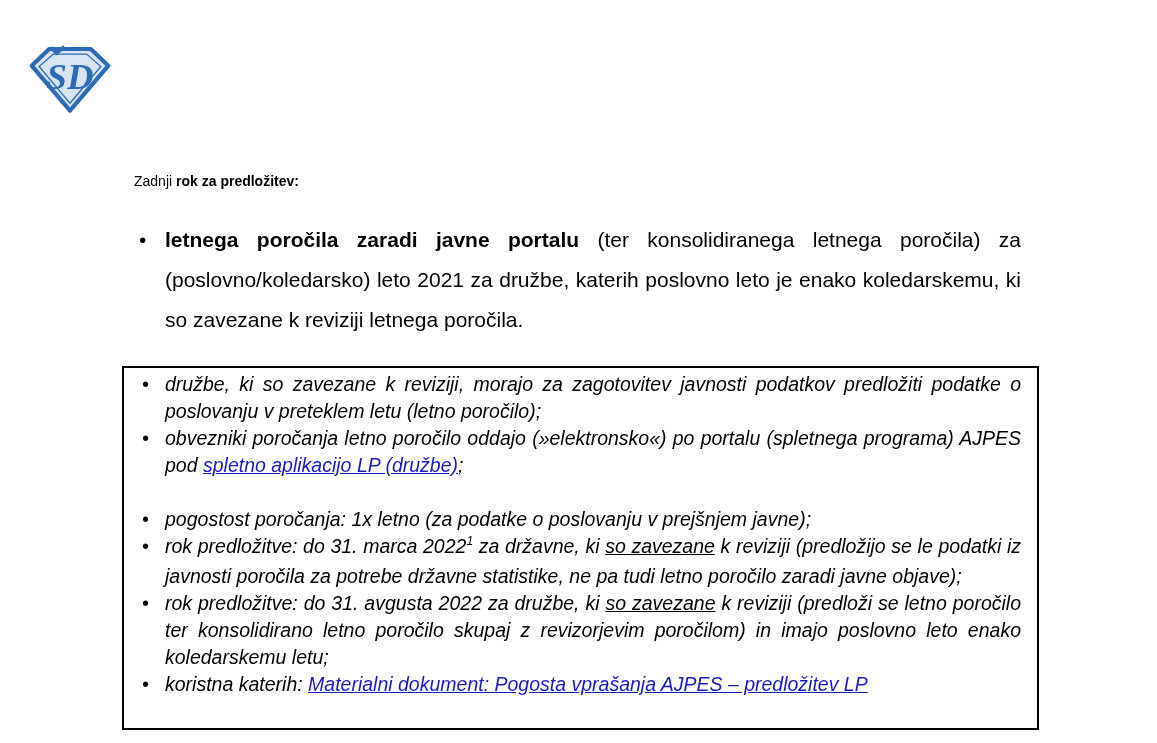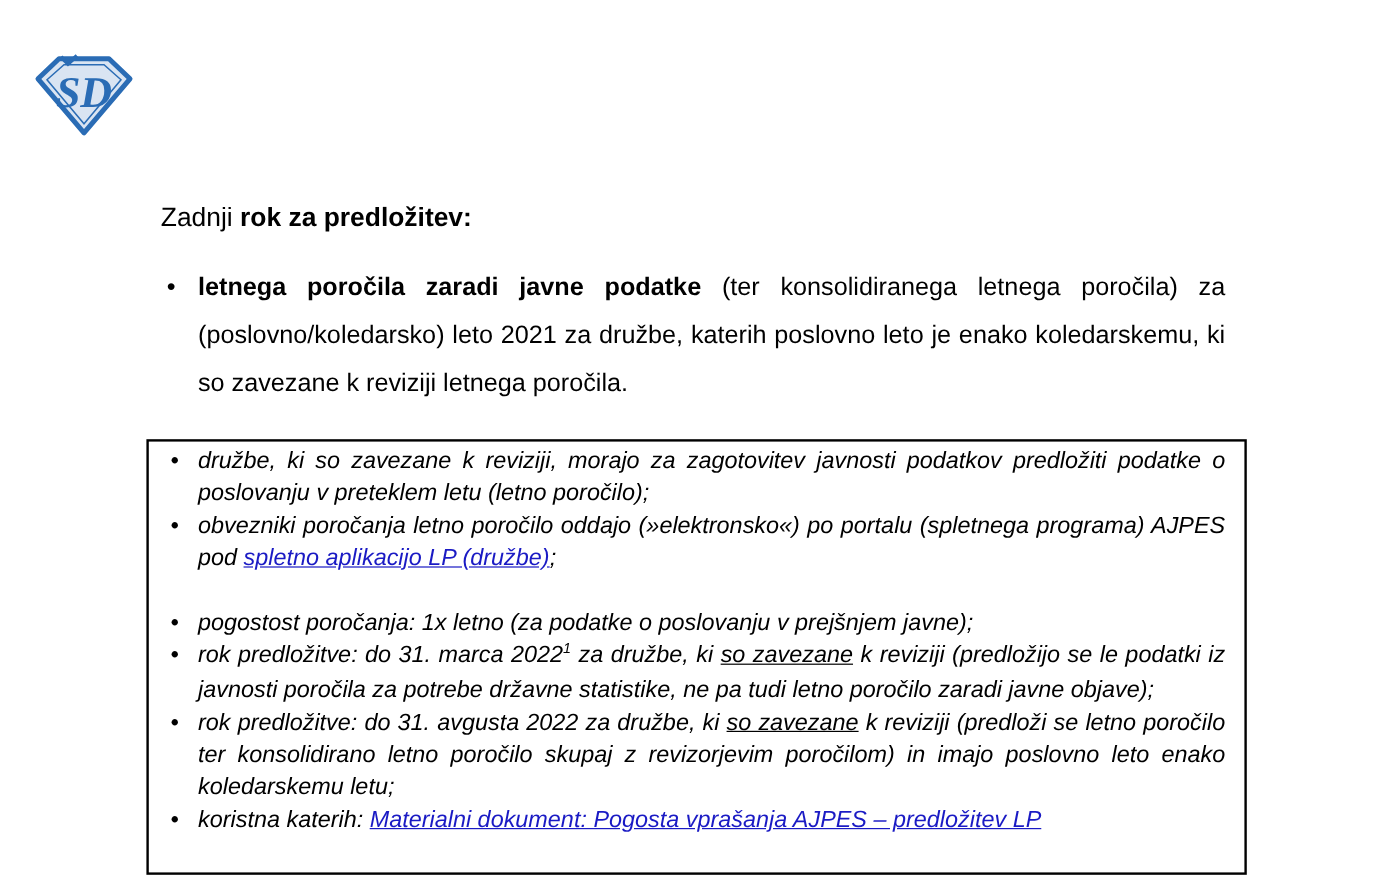--- a/index.html
+++ b/index.html
@@ -9,21 +9,21 @@
     background: #ffffff;
     font-family: "Liberation Sans", sans-serif;
     color: #000000;
   }
   .page { position: relative; width: 1157px; height: 743px; background: #fff; }
 
   .logo { position: absolute; left: 28px; top: 44px; width: 84px; height: 70px; }
 
   .content { position: absolute; left: 134px; top: 168px; width: 887px; }
 
-  .intro { font-size: 22px; line-height: 26px; }
+  .intro { font-size: 14px; line-height: 26px; }
 
   .obullet { position: relative; margin-top: 26px; padding-left: 31px;
              font-size: 21px; line-height: 40px; text-align: justify; }
   .obullet .omarker { position: absolute; left: 5px; top: 0; font-size: 21px; }
 
   .box { margin-top: 26px; margin-left: -12px; width: 917px;
          border: 2px solid #000; padding: 3px 16px 30px 14px;
          font-style: italic; font-size: 19.5px; line-height: 27px; }
   .box-heading { text-decoration: underline; }
 
@@ -50,40 +50,40 @@
       <text x="50" y="54" text-anchor="middle" font-family="Liberation Serif, serif" font-style="italic" font-weight="bold" font-size="44" fill="#2A6CB5">SD</text>
     </svg>
   </div>
 
   <div class="content">
 
     <p class="intro"><span class="seg-r">Zadnji </span><span class="seg-b">rok za predložitev:</span></p>
 
     <div class="obullet">
       <span class="omarker">•</span>
-      <div class="otxt"><span class="seg-b">letnega poročila zaradi javne podatke</span><span class="seg-r"> (ter konsolidiranega letnega poročila) za (poslovno/koledarsko) leto 2021 za družbe, katerih poslovno leto je enako koledarskemu, ki so zavezane k reviziji letnega poročila.</span></div>
+      <div class="otxt"><span class="seg-b">letnega poročila zaradi javne portalu</span><span class="seg-r"> (ter konsolidiranega letnega poročila) za (poslovno/koledarsko) leto 2021 za družbe, katerih poslovno leto je enako koledarskemu, ki so zavezane k reviziji letnega poročila.</span></div>
     </div>
 
     <div class="box">
       <div id="box-list">
           <div class="box-bullet">
             <span class="marker">•</span>
             <div class="btxt"><span class="seg-r">družbe, ki so zavezane k reviziji, morajo za zagotovitev javnosti podatkov predložiti podatke o poslovanju v preteklem letu (letno poročilo);</span></div>
           </div>
           <div class="box-bullet">
             <span class="marker">•</span>
             <div class="btxt"><span class="seg-r">obvezniki poročanja letno poročilo oddajo (»elektronsko«) po portalu (spletnega programa) AJPES pod </span><a class="seg-link" href="#">spletno aplikacijo LP (družbe)</a><span class="seg-r">;</span></div>
           </div>
           <div class="box-bullet gap-before">
             <span class="marker">•</span>
             <div class="btxt"><span class="seg-r">pogostost poročanja: 1x letno (za podatke o poslovanju v prejšnjem javne);</span></div>
           </div>
           <div class="box-bullet">
             <span class="marker">•</span>
-            <div class="btxt"><span class="seg-r">rok predložitve: do 31. marca 2022</span><span class="seg-sup">1</span><span class="seg-r"> za družbe, ki </span><span class="seg-u">so zavezane</span><span class="seg-r"> k reviziji (predložijo se le podatki iz javnosti poročila za potrebe državne statistike, ne pa tudi letno poročilo zaradi javne objave);</span></div>
+            <div class="btxt"><span class="seg-r">rok predložitve: do 31. marca 2022</span><span class="seg-sup">1</span><span class="seg-r"> za državne, ki </span><span class="seg-u">so zavezane</span><span class="seg-r"> k reviziji (predložijo se le podatki iz javnosti poročila za potrebe državne statistike, ne pa tudi letno poročilo zaradi javne objave);</span></div>
           </div>
           <div class="box-bullet">
             <span class="marker">•</span>
             <div class="btxt"><span class="seg-r">rok predložitve: do 31. avgusta 2022 za družbe, ki </span><span class="seg-u">so zavezane</span><span class="seg-r"> k reviziji (predloži se letno poročilo ter konsolidirano letno poročilo skupaj z revizorjevim poročilom) in imajo poslovno leto enako koledarskemu letu;</span></div>
           </div>
           <div class="box-bullet">
             <span class="marker">•</span>
             <div class="btxt"><span class="seg-r">koristna katerih: </span><a class="seg-link" href="#">Materialni dokument: Pogosta vprašanja AJPES – predložitev LP</a></div>
           </div>
         </div>

